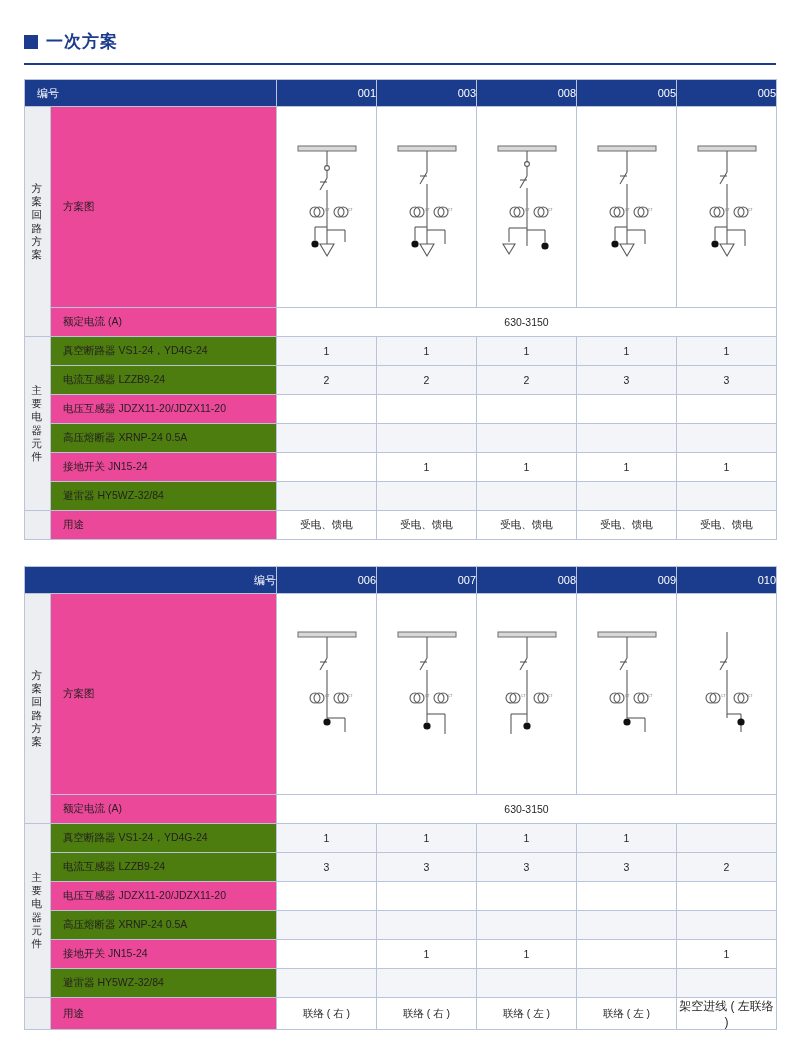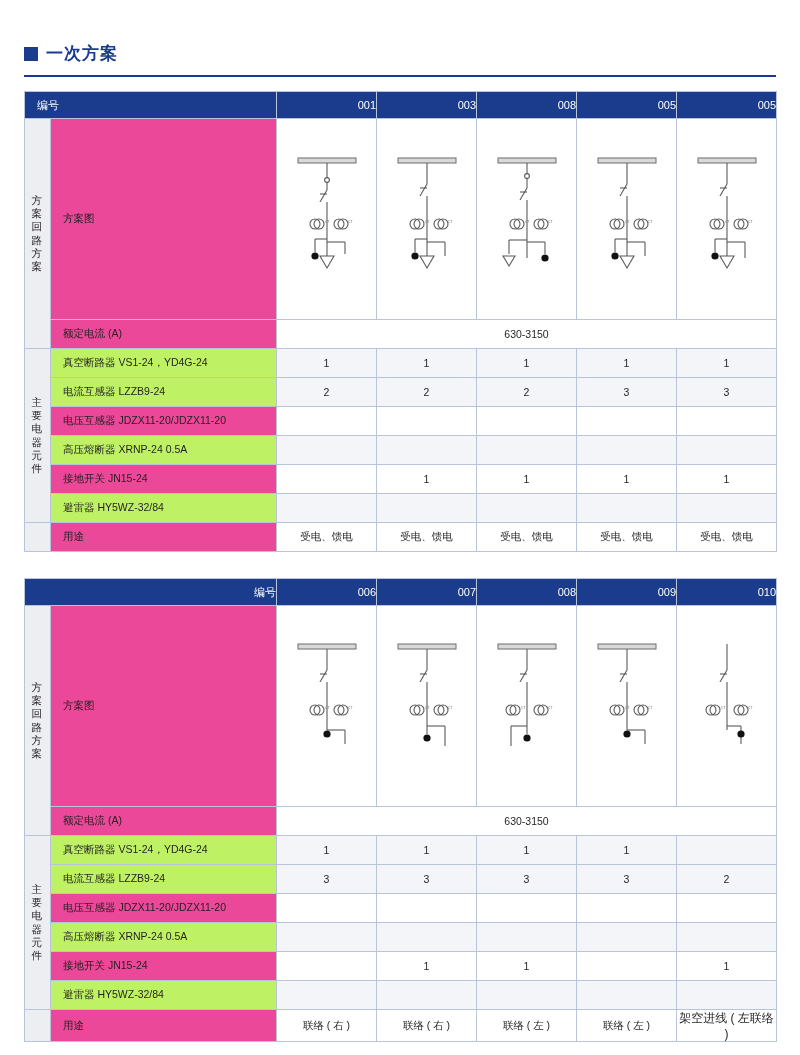--- a/index.html
+++ b/index.html
@@ -2,42 +2,42 @@
 <html><head>
 <meta charset="utf-8">
 <style>
   html,body{margin:0;padding:0;}
   body{
     width:800px;height:1055px;background:#ffffff;
     font-family:"Liberation Sans","DejaVu Sans",sans-serif;
     color:#231f20;
     -webkit-font-smoothing:antialiased;
   }
-  .page{position:relative;width:800px;height:961px;box-sizing:border-box;padding:16px 24px;}
+  .page{position:relative;width:800px;height:961px;box-sizing:border-box;padding:4px 24px;}
 
   
   .title-row{display:flex;align-items:center;gap:8px;padding:26px 0 10px 0;}
   .title-mark{width:14px;height:14px;background:#1b3c8c;flex:0 0 auto;}
   .title-text{font-size:17px;color:#1b3c8c;font-weight:bold;letter-spacing:1px;}
   .title-rule{height:2px;background:#1b3c8c;margin:0 0 14px 0;}
 
   
   table{border-collapse:collapse;width:752px;table-layout:fixed;}
   td,th{border:1px solid #b9c4da;font-size:10.5px;color:#231f20;padding:0;}
   .hdr td{background:#1b3c8c;color:#ffffff;height:26px;text-align:right;font-size:11px;font-weight:normal;}
   .hdr td.hdr-label{text-align:left;padding-left:12px;}
 
   .sidecol{
     width:26px;background:#eceef2;text-align:left;vertical-align:middle;
     font-size:10.5px;line-height:1.25;letter-spacing:0;color:#231f20;
   }
   .sidecol span{display:block;width:12px;margin:0 auto;word-break:break-all;}
 
   .rowlabel{width:226px;padding-left:12px;height:28px;vertical-align:middle;background:#ec4899;}
-  .rowlabel.shade{background:#bef264;}
+  .rowlabel.shade{background:#4d7c0f;}
   .cell{text-align:center;vertical-align:middle;height:28px;background:#ffffff;}
   .cell.shade{background:#f3f5f8;}
   .diagcell{height:170px;vertical-align:middle;text-align:center;background:#ffffff;}
   .diagcell2{height:160px;vertical-align:middle;text-align:center;background:#ffffff;}
   .gap{height:26px;}
 
   svg{display:block;margin:0 auto;}
   .ln{stroke:#5a5a5a;stroke-width:1.1;fill:none;}
   .bus{fill:#d9d9d9;stroke:#6d6d6d;stroke-width:1;}
   .dot{fill:#111111;}

